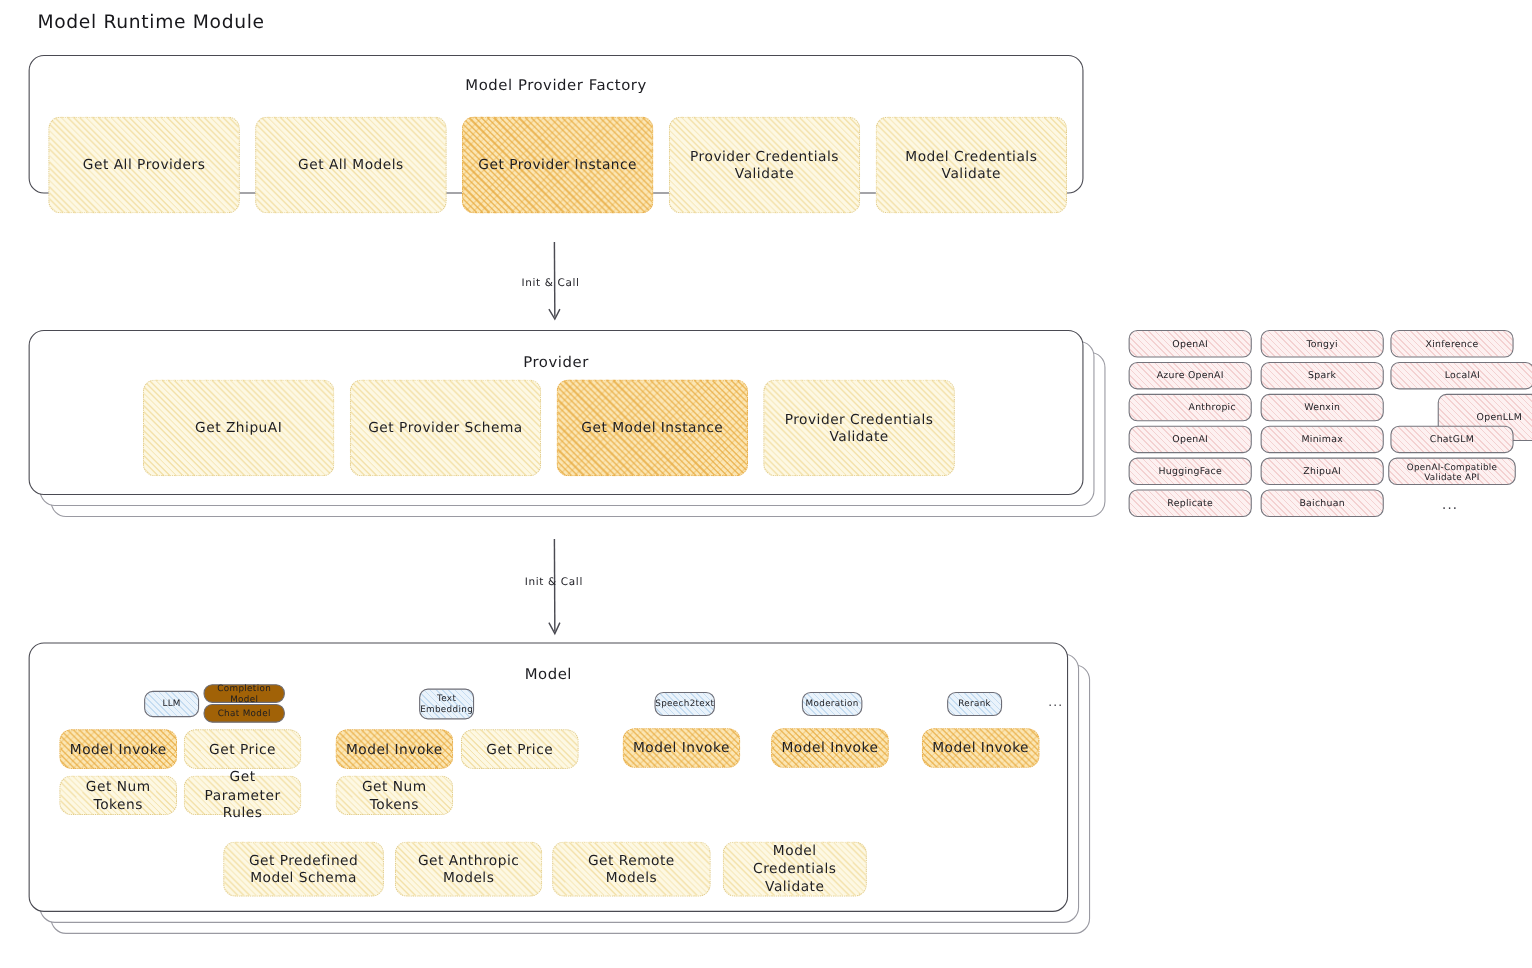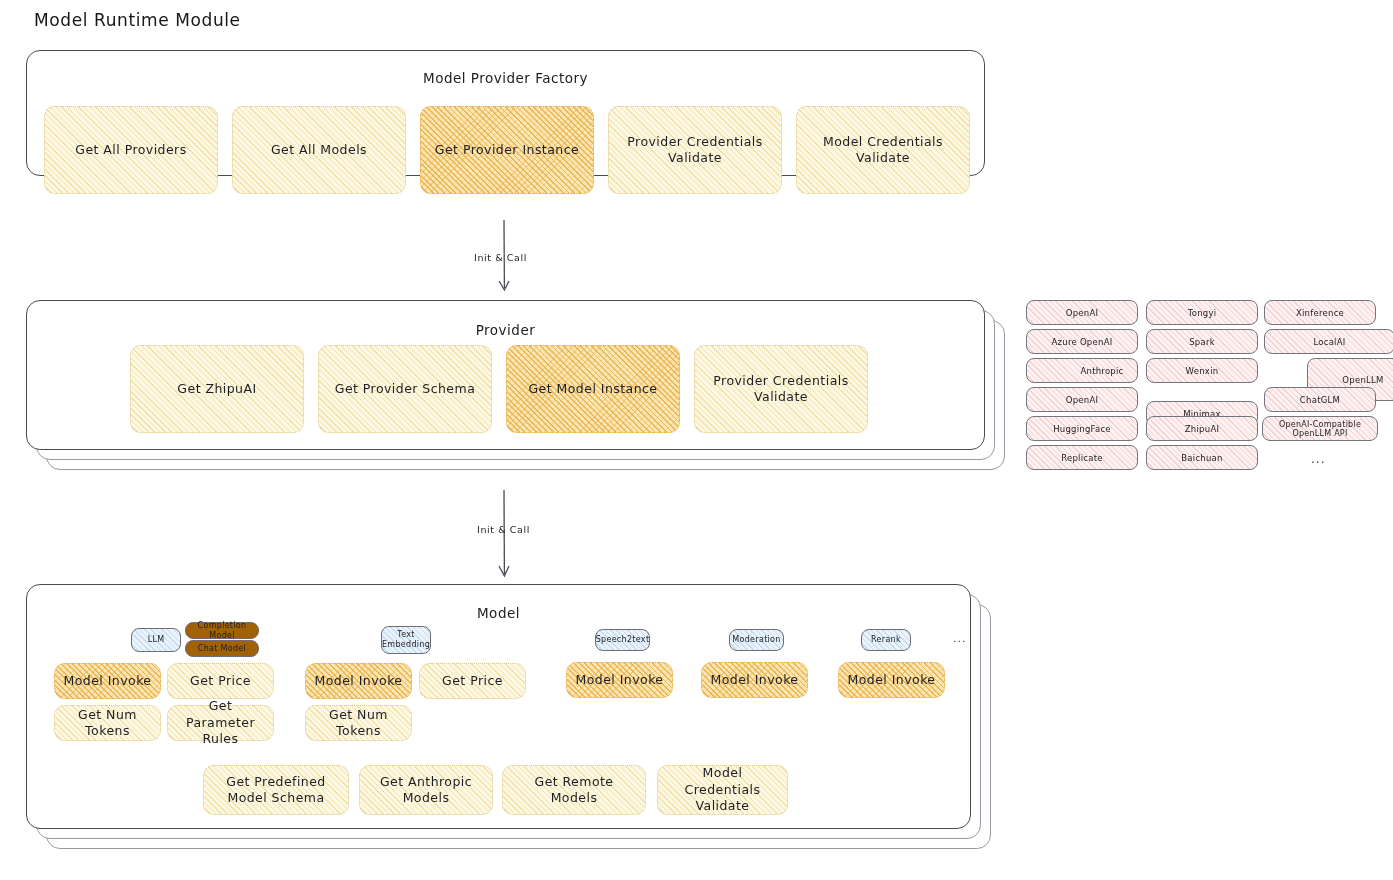--- a/index.html
+++ b/index.html
@@ -206,21 +206,21 @@
 
 <div class="prov-chip fill-pink" style="left:1146px;top:300px;width:112px;height:25px;">
   <span>Tongyi</span>
 </div>
 <div class="prov-chip fill-pink" style="left:1146px;top:329px;width:112px;height:25px;">
   <span>Spark</span>
 </div>
 <div class="prov-chip fill-pink" style="left:1146px;top:358px;width:112px;height:25px;">
   <span>Wenxin</span>
 </div>
-<div class="prov-chip fill-pink" style="left:1146px;top:387px;width:112px;height:25px;margin-top:14px;">
+<div class="prov-chip fill-pink" style="left:1146px;top:387px;width:112px;height:25px;">
   <span>Minimax</span>
 </div>
 <div class="prov-chip fill-pink" style="left:1146px;top:416px;width:112px;height:25px;">
   <span>ZhipuAI</span>
 </div>
 <div class="prov-chip fill-pink" style="left:1146px;top:445px;width:112px;height:25px;">
   <span>Baichuan</span>
 </div>
 
 <div class="prov-chip fill-pink" style="left:1264px;top:300px;width:112px;height:25px;">
@@ -229,21 +229,21 @@
 <div class="prov-chip fill-pink" style="left:1264px;top:329px;width:131px;height:25px;">
   <span>LocalAI</span>
 </div>
 <div class="prov-chip fill-pink" style="left:1307px;top:358px;width:112px;height:43px;">
   <span>OpenLLM</span>
 </div>
 <div class="prov-chip fill-pink" style="left:1264px;top:387px;width:112px;height:25px;">
   <span>ChatGLM</span>
 </div>
 <div class="prov-chip fill-pink" style="left:1262px;top:416px;width:116px;height:25px;font-size:8px;">
-  <span>OpenAI-Compatible OpenLLM API</span>
+  <span>OpenAI-Compatible Validate API</span>
 </div>
 <div class="ellipsis" style="left:1311px;top:452px;">...</div>
 
 <div class="arrow-wrap" style="left:490px;top:490px;width:30px;height:95px;">
   <svg width="30" height="95" viewBox="0 0 30 95">
     <path d="M14 0 L14.4 84" stroke="#4a4a52" stroke-width="1.3" fill="none"></path>
     <path d="M9 76 L14.4 86 L19 76" stroke="#4a4a52" stroke-width="1.3" fill="none"></path>
   </svg>
 </div>
 <div class="arrow-label" style="left:477px;top:524px;">Init &amp; Call</div>

